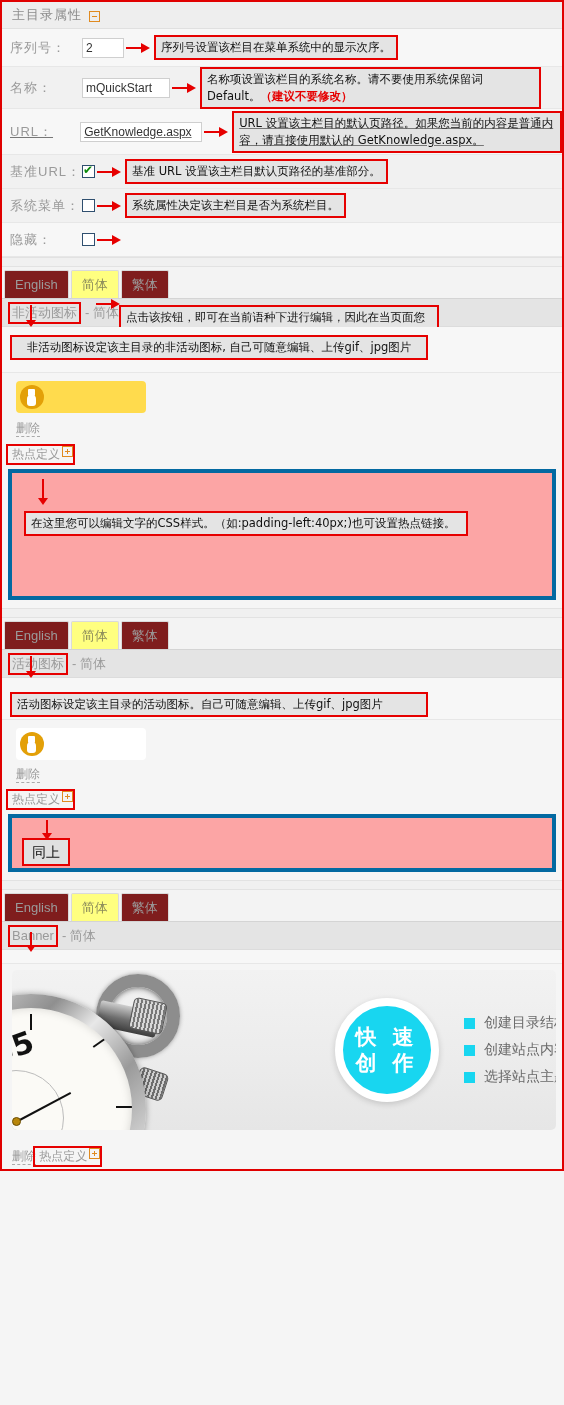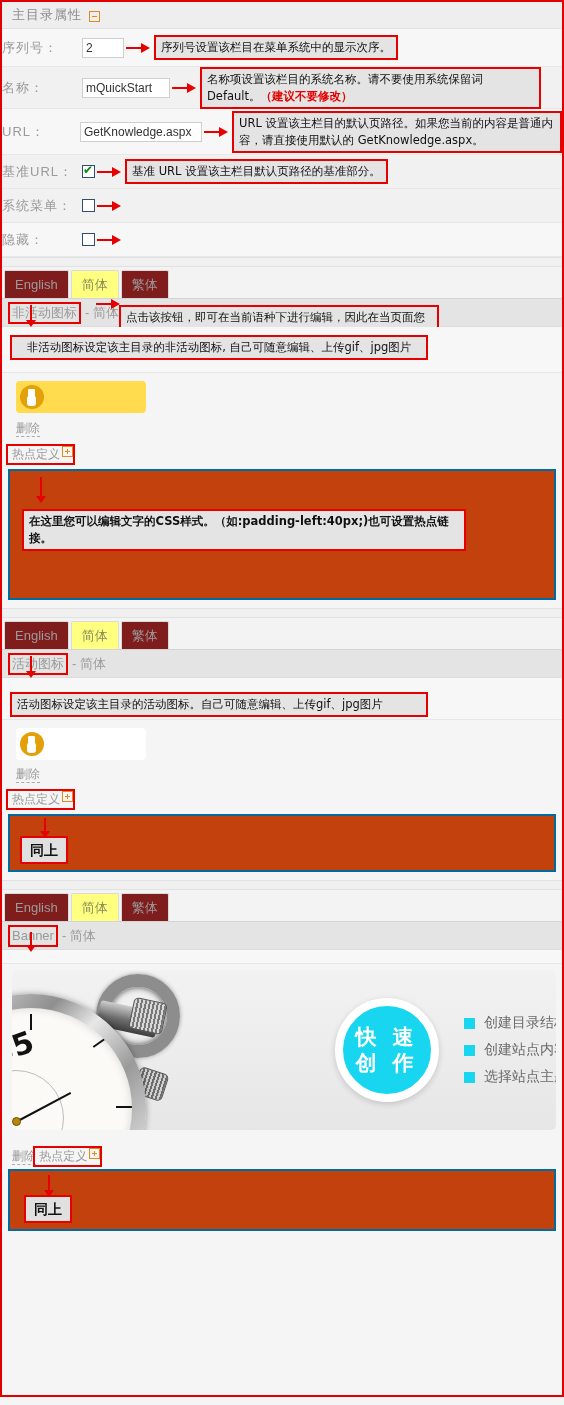--- a/index.html
+++ b/index.html
@@ -8,21 +8,21 @@
     width:564px; height:1405px;
     background:#f5f5f5;
     font-family:"Liberation Sans","DejaVu Sans",sans-serif;
     font-size:12px;
     color:#777;
     overflow:hidden;
     position:relative;
   }
   
   #panel {
-    position:absolute; left:0; top:0; width:564px; height:1397px;
+    position:absolute; left:0; top:0; width:564px; height:1171px;
     border:2px solid #e00000;
     background:#f5f5f5;
     overflow:hidden;
   }
 
   
   .hdr {
     height:27px; background:#eeeeee;
     border-bottom:1px solid #e0e0e0;
     display:flex; align-items:center; padding-left:10px;
@@ -37,21 +37,21 @@
     content:""; position:absolute; left:2px; top:4px; width:5px; height:1px; background:#e08a20;
   }
 
   
   .frow {
     height:38px; border-bottom:1px solid #e7e7e7;
     display:flex; align-items:center; position:relative;
     background:#f7f7f7;
   }
   .frow.alt { background:#f1f1f1; }
-  .flabel { width:80px; color:#9a9a9a; font-size:13px; letter-spacing:1px;}
+  .flabel { width:80px; padding-left:8px; color:#9a9a9a; font-size:13px; letter-spacing:1px;}
   .finput {
     border:1px solid #cfcfcf; background:#fff; height:20px;
     font-family:"Liberation Sans",sans-serif; font-size:12px; color:#333;
     padding:1px 3px; outline:none;
   }
   .cbox {
     width:13px; height:13px; border:1px solid #2f4f6f; background:#fff;
     display:inline-block; position:relative; cursor:pointer;
   }
   .cbox.on:after{
@@ -135,21 +135,21 @@
     color:#9a9a9a; font-size:12px; display:inline-flex; align-items:flex-start;
   }
   .plus-ico {
     display:inline-block; width:11px; height:11px; border:1px solid #e08a20;
     margin-left:2px; position:relative;
   }
   .plus-ico:before{content:"";position:absolute;left:2px;top:4px;width:5px;height:1px;background:#e08a20;}
   .plus-ico:after{content:"";position:absolute;left:4px;top:2px;width:1px;height:5px;background:#e08a20;}
 
   .editarea {
-    background:#c2410c; border:2px solid #0369a1; position:relative;font-weight:bold;
+    background:#fca5a5; border:4px solid #0369a1; position:relative;
   }
   .tongshang {
     display:inline-block; background:#e0e0e0; border:2px solid #e60000;
     font-size:14px; color:#111; padding:2px 8px; line-height:20px;
     font-family:"DejaVu Sans",sans-serif;
   }
   
   .darrow { position:absolute; width:10px; }
   .darrow .stem{ position:absolute; left:4px; top:0; width:2px; background:#e60000; }
   .darrow .head{ position:absolute; left:0px;
@@ -233,39 +233,40 @@
     <span class="note">序列号设置该栏目在菜单系统中的显示次序。</span>
   </div>
 
   <div class="frow alt" style="height:42px;">
     <span class="flabel">名称：</span>
     <input class="finput" style="width: 88px;" value="mQuickStart">
     <span class="arrow"></span>
     <span class="note" style="width:341px;"><span>名称项设置该栏目的系统名称。请不要使用系统保留词 Default。</span><span class="r">（建议不要修改）</span></span>
   </div>
 
-  <div class="frow" style="height:46px;">
+  <div class="frow" style="height:46px;text-decoration:underline;">
     <span class="flabel">URL：</span>
     <input class="finput" style="width: 122px;" value="GetKnowledge.aspx">
     <span class="arrow"></span>
     <span class="note" style="width:338px;">URL 设置该主栏目的默认页路径。如果您当前的内容是普通内容，请直接使用默认的 GetKnowledge.aspx。</span>
   </div>
 
   <div class="frow alt" style="height:34px;">
     <span class="flabel">基准URL：</span>
     <span class="cbox on"></span>
     <span class="arrow"></span>
     <span class="note">基准 URL 设置该主栏目默认页路径的基准部分。</span>
   </div>
 
 
   <div class="frow alt" style="height:34px;">
     <span class="flabel">系统菜单：</span>
     <span class="cbox"></span>
     <span class="arrow"></span>
+    <span class="note">系统属性决定该主栏目是否为系统栏目。</span>
   </div>
 
   <div class="frow" style="height:34px;">
     <span class="flabel">隐藏：</span>
     <span class="cbox"></span>
     <span class="arrow"></span>
   </div>
 
   <div class="sep"></div>
 

